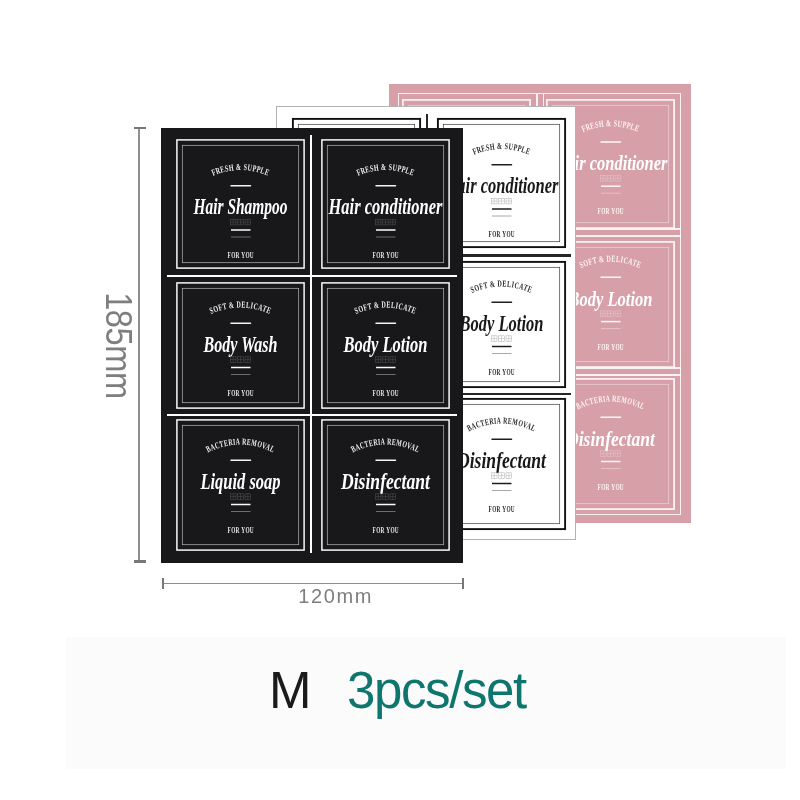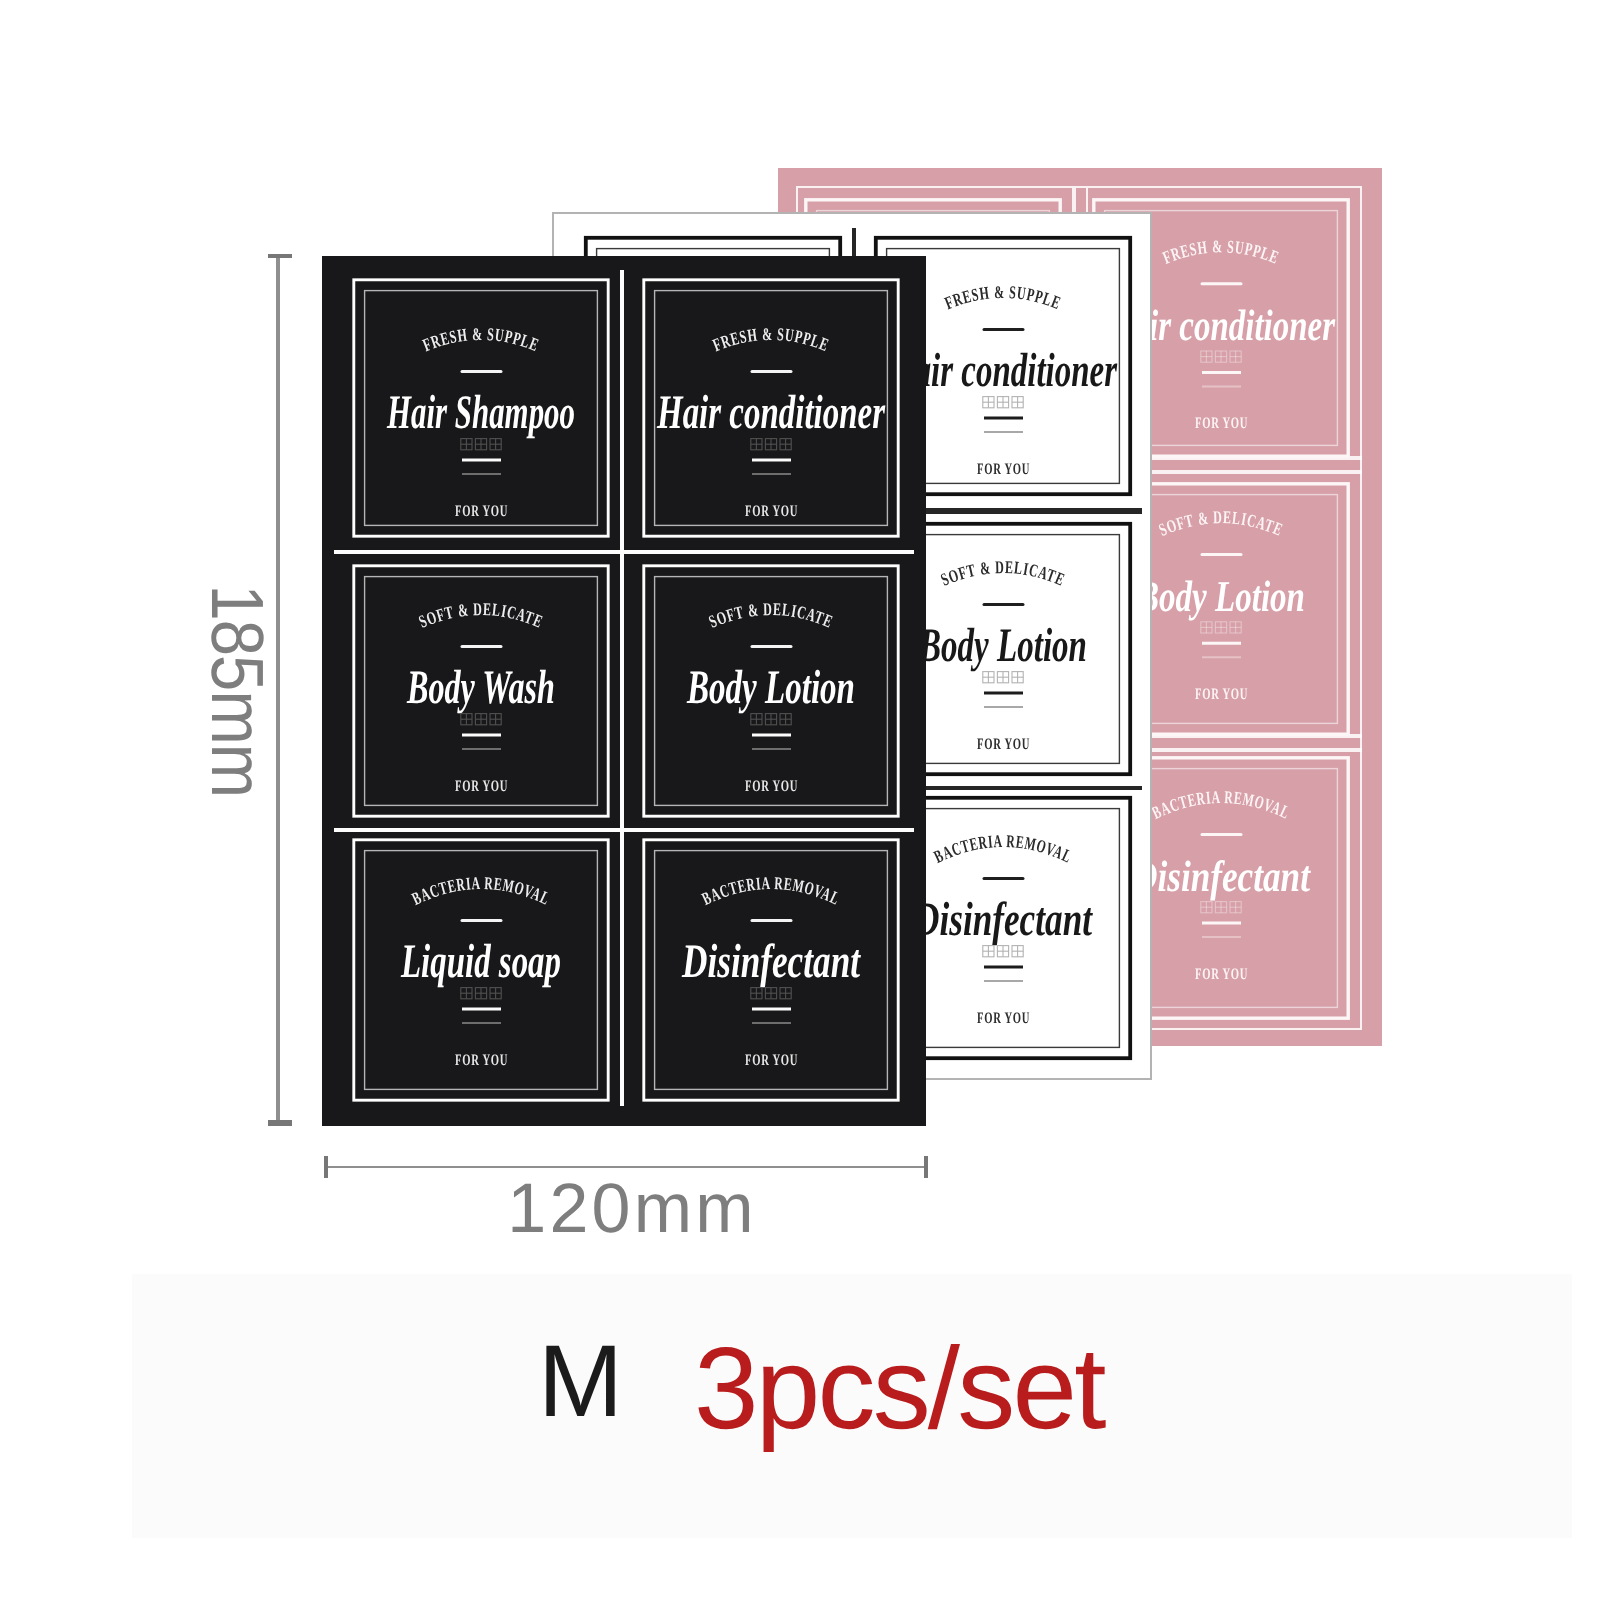--- a/index.html
+++ b/index.html
@@ -639,17 +639,17 @@
 <div class="dim" style="left:134px;top:560.4px;width:11.5px;height:2.2px;background:#777"></div>
 
 <div class="dimtxt" style="left:57.5px;top:325.5px;width:120px;height:38px;line-height:38px;text-align:center;font-size:37px;transform:rotate(90deg) scaleX(0.88);letter-spacing:-0.5px">185mm</div>
 
 <div class="dim" style="left:162px;top:582.7px;width:300.5px;height:1.6px"></div>
 
 <div class="dim" style="left:161.6px;top:577.6px;width:2px;height:11px;background:#777"></div>
 
 <div class="dim" style="left:461.6px;top:577.6px;width:2px;height:11px;background:#777"></div>
 
-<div class="dimtxt" style="left:246px;top:585px;width:140px;text-align:center;font-size:35px;letter-spacing:1.6px">120mm</div>
+<div class="dimtxt" style="left:233px;top:585px;width:140px;text-align:right;font-size:20px;letter-spacing:1.6px">120mm</div>
 
 <div style="position:absolute;left:269px;top:661px;font-size:51px;color:#1b1b1b">M</div>
 
-<div style="position:absolute;left:347px;top:661px;font-size:58px;color:#b91c1c;letter-spacing:-1.4px">3pcs/set</div>
+<div style="position:absolute;left:347px;top:661px;font-size:51px;color:#0f766e;letter-spacing:-1.4px">3pcs/set</div>
 
 </body></html>

